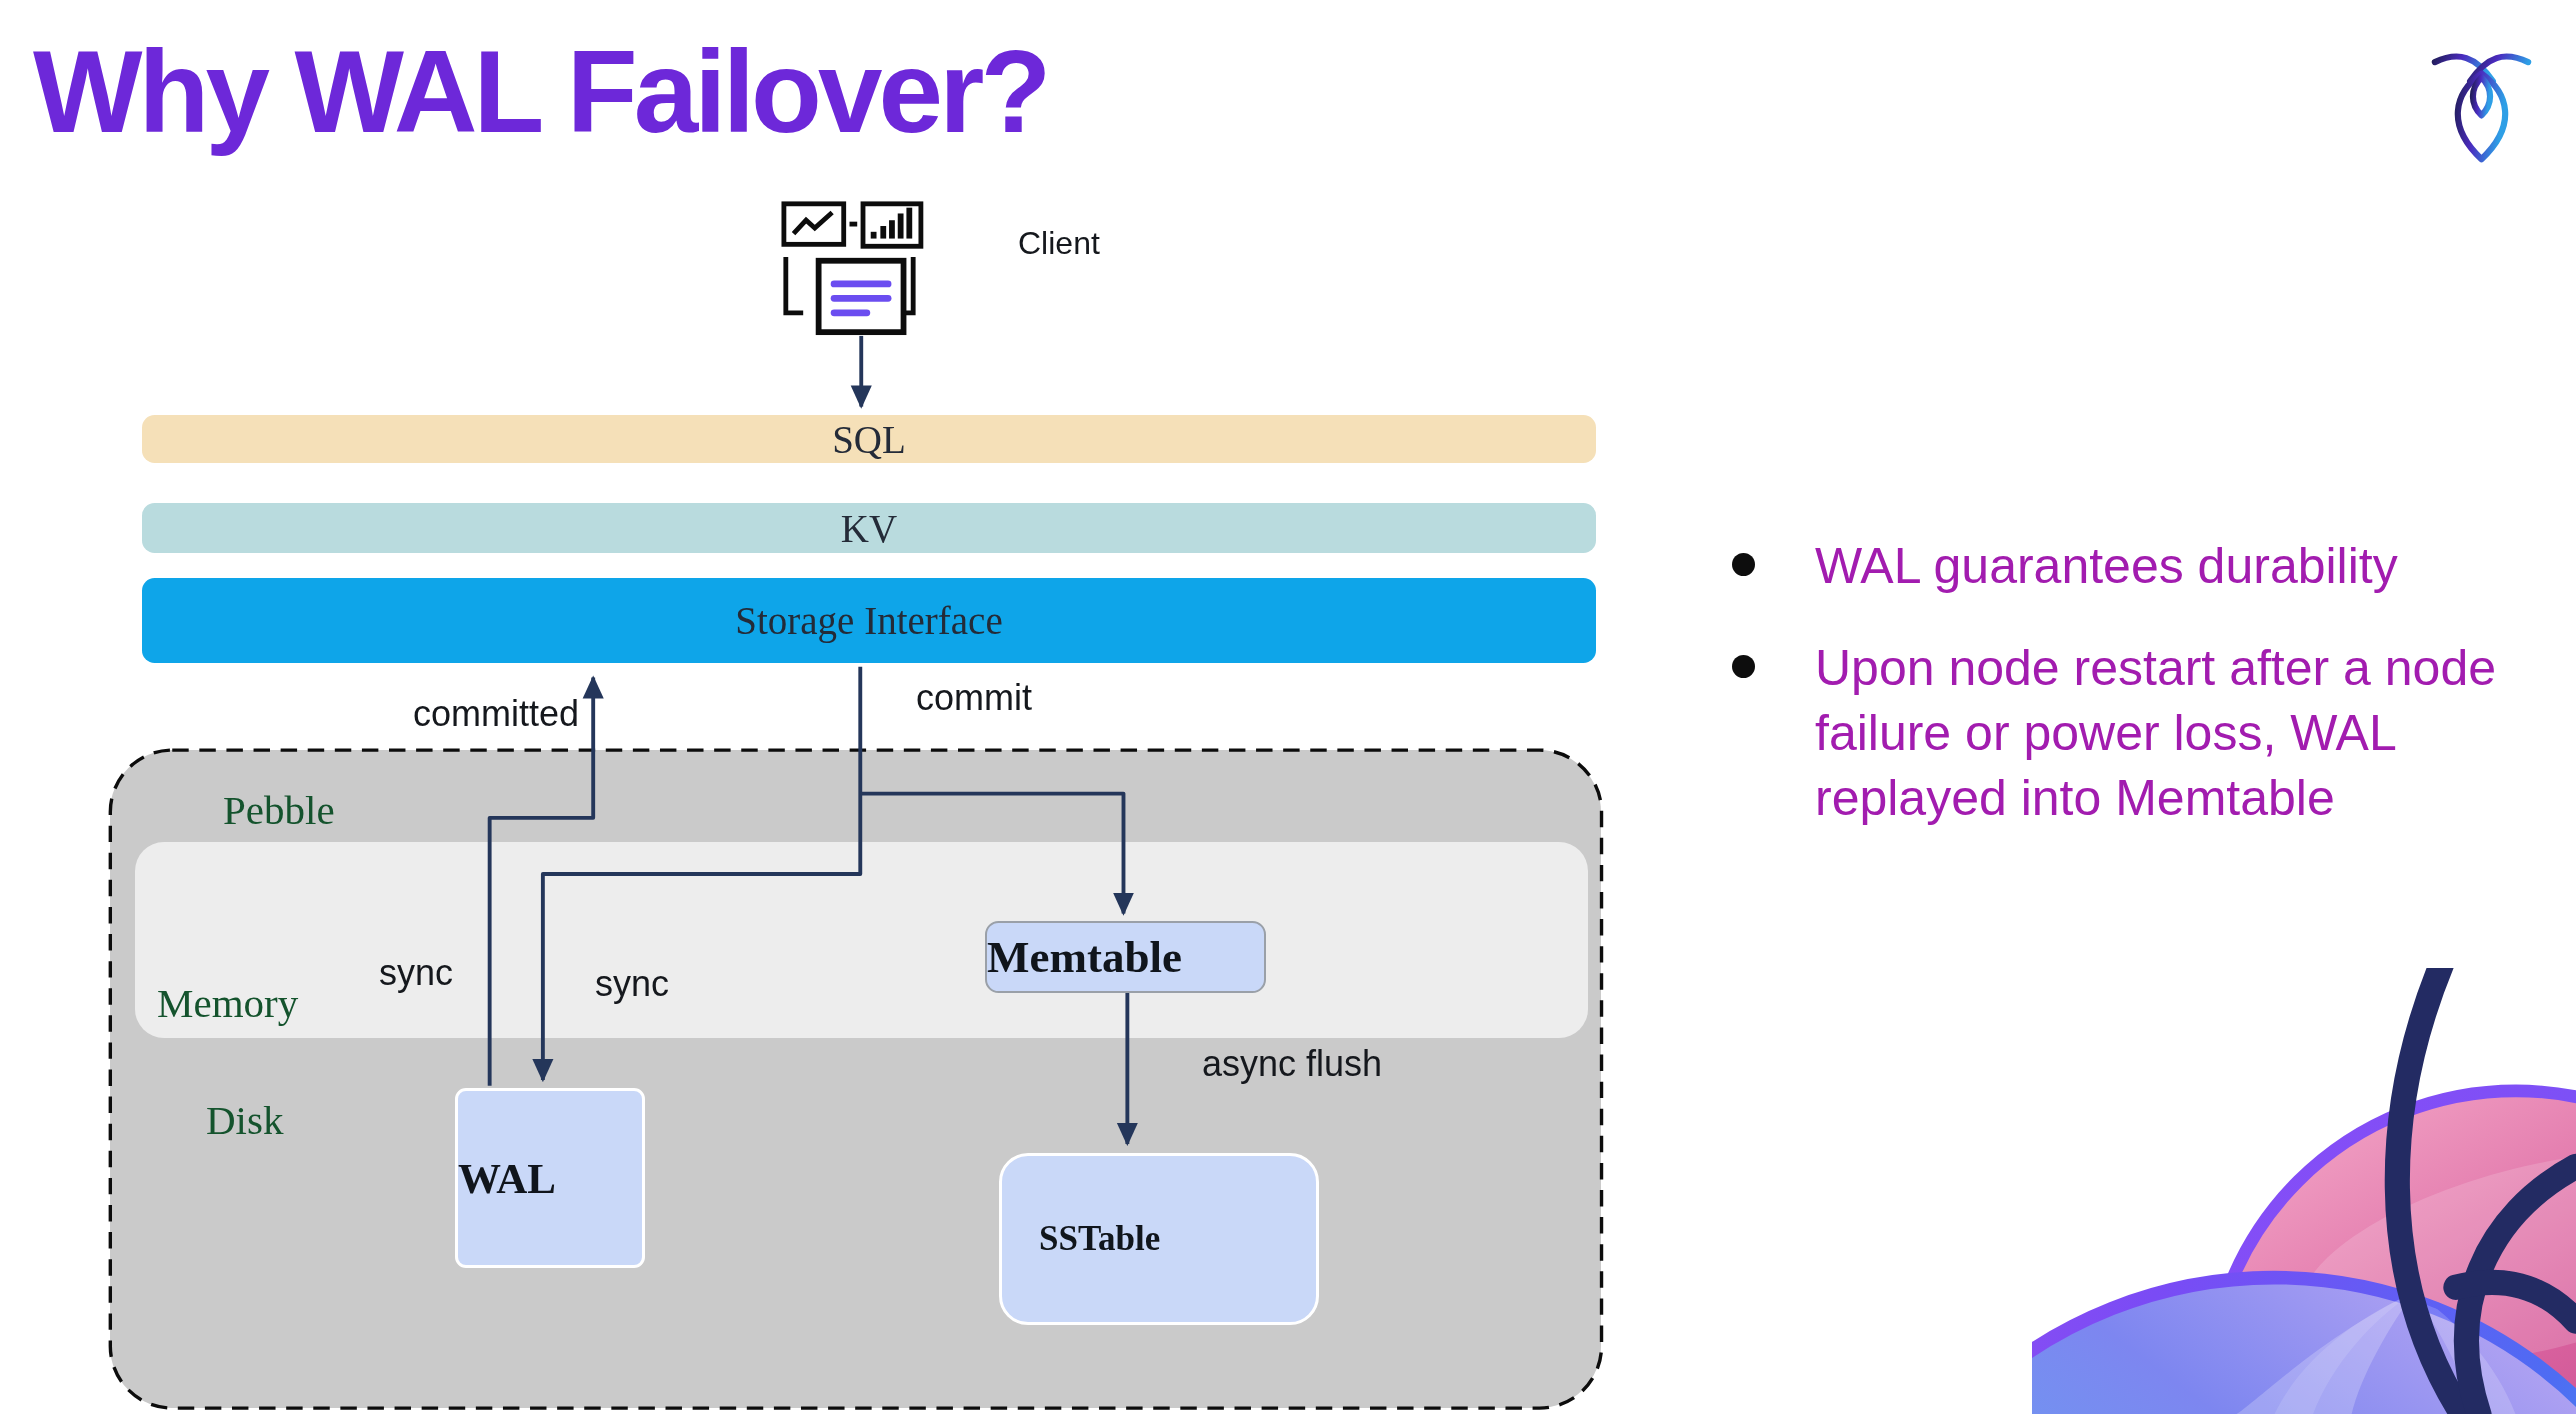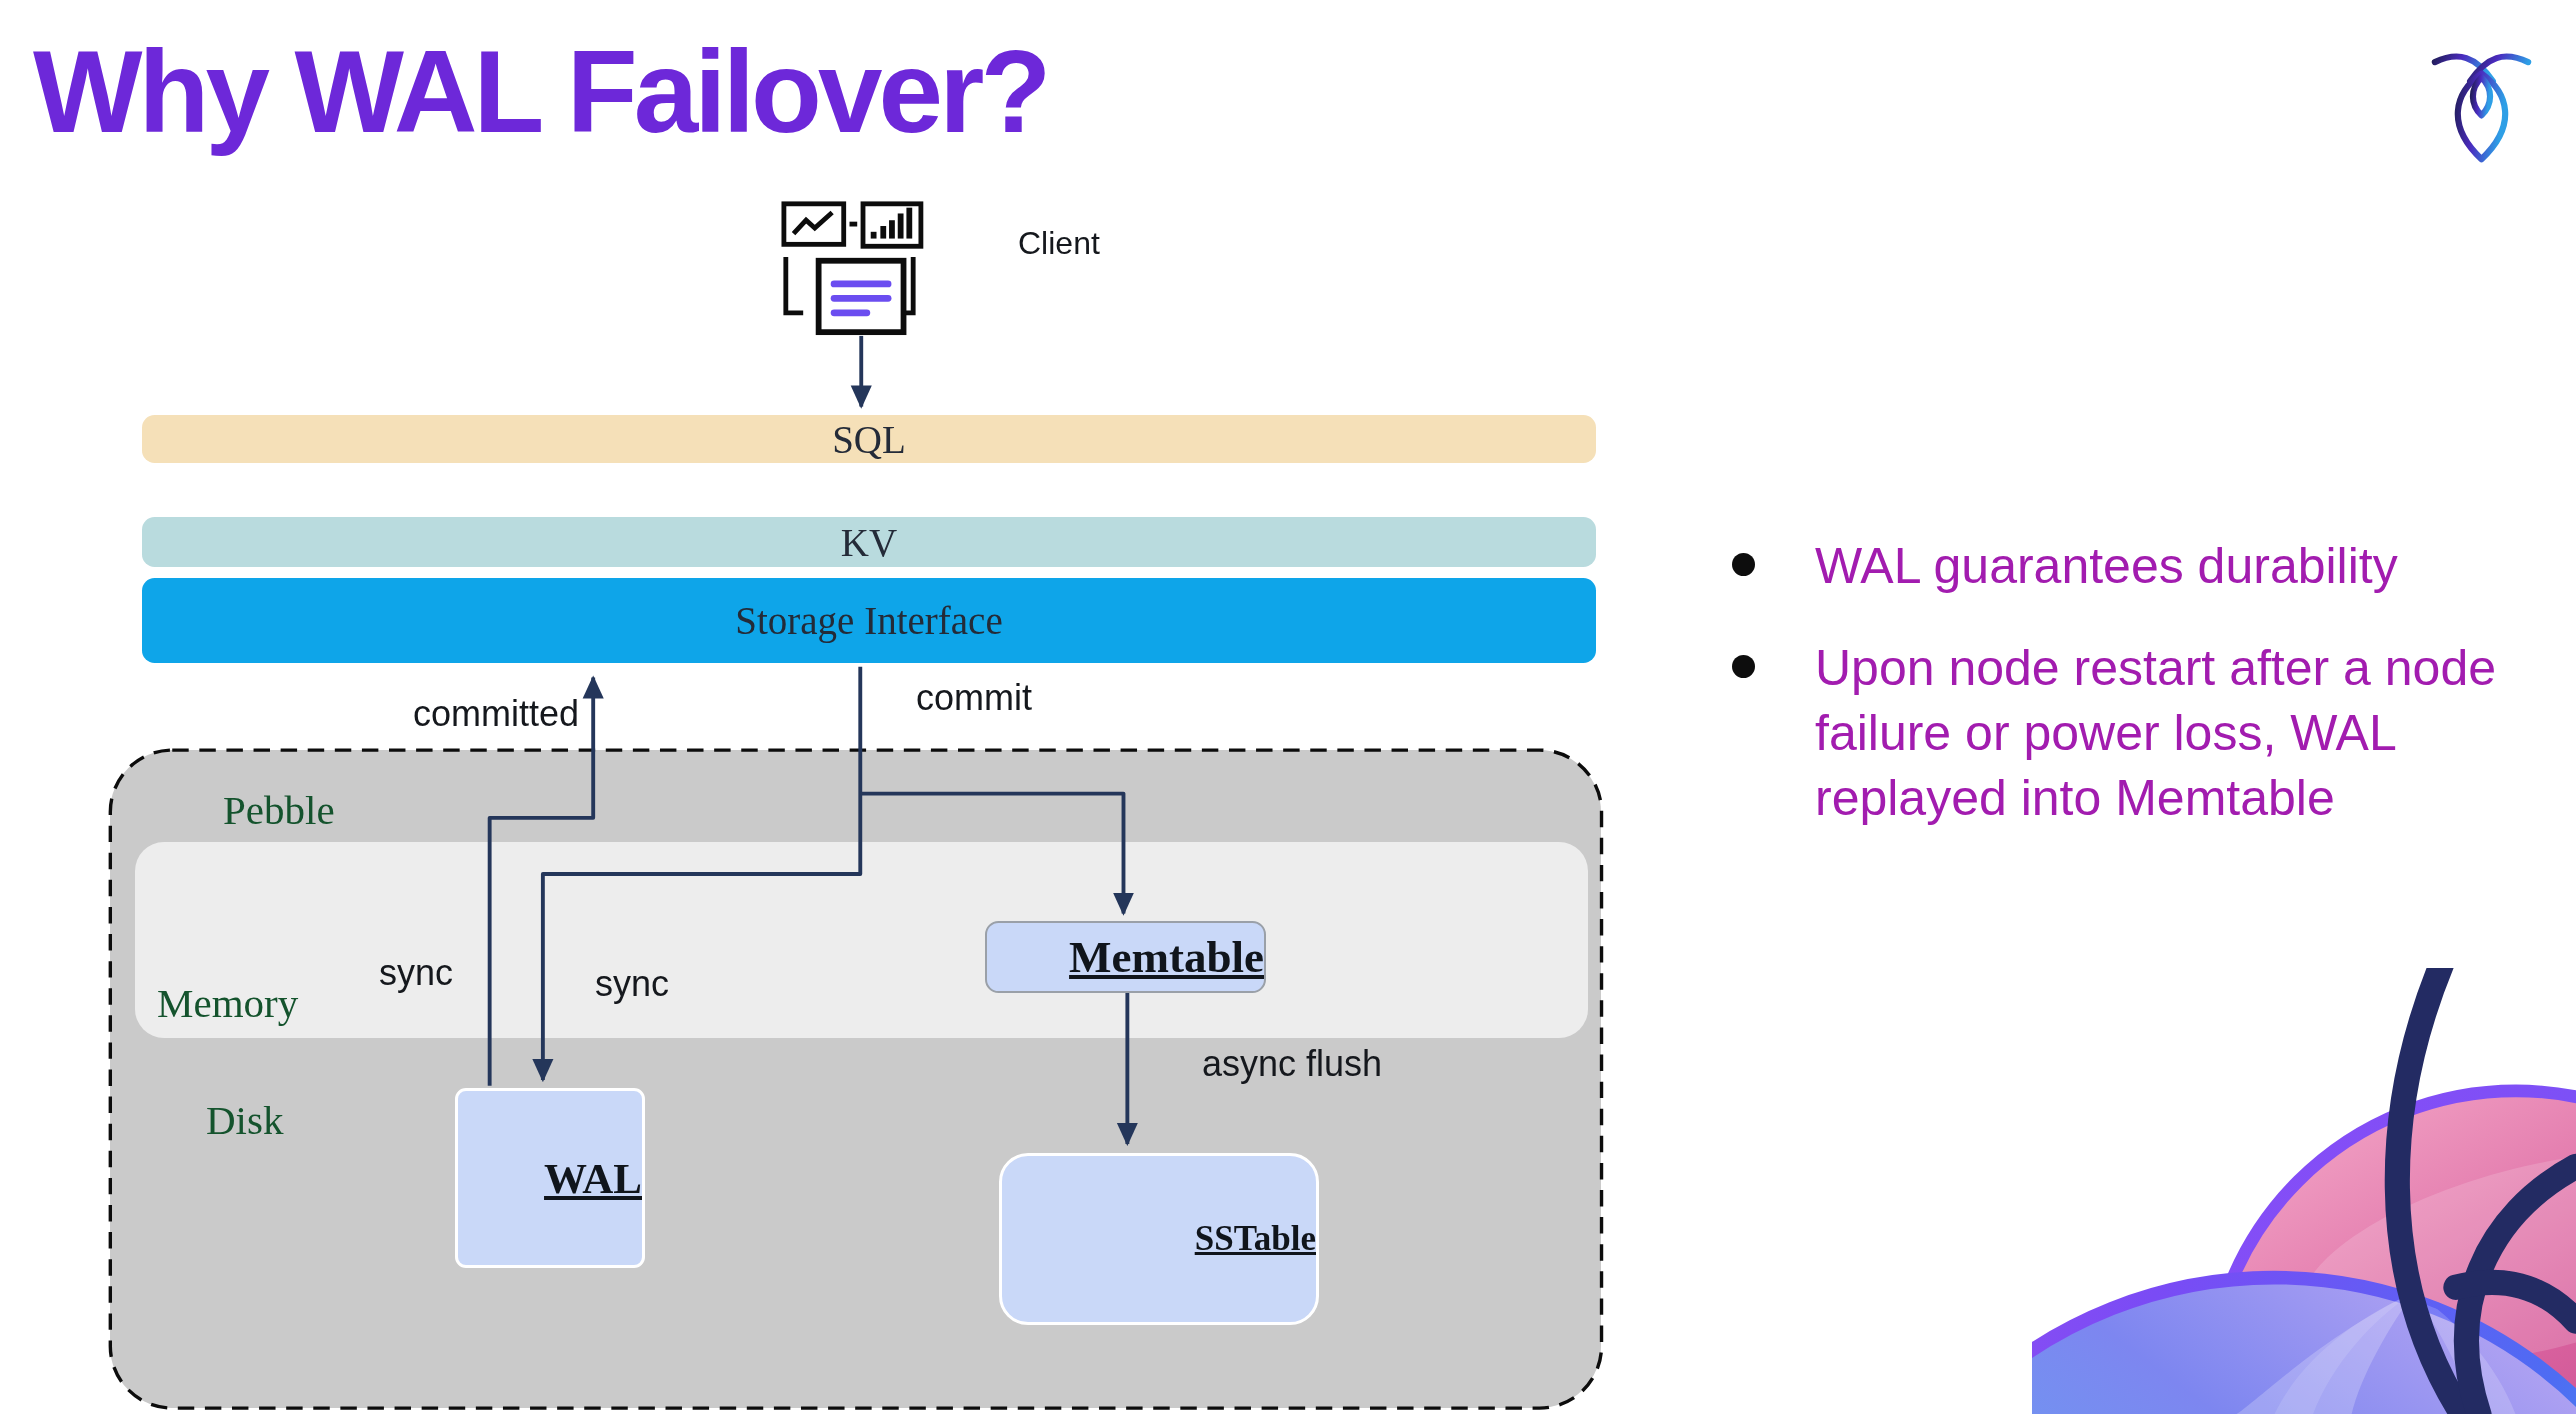--- a/index.html
+++ b/index.html
@@ -7,38 +7,38 @@
   .slide { position:relative; width:2576px; height:1415px; overflow:hidden; background:#ffffff; }
 
   .title { position:absolute; left:33px; top:25px; font-size:116px; font-weight:800;
            letter-spacing:-3.9px; color:#6d28d9; white-space:nowrap; }
 
   
   .bar { position:absolute; left:142px; width:1454px; border-radius:12.6px;
          display:flex; align-items:center; justify-content:center;
          font-family:"Liberation Serif", serif; font-size:39px; color:#242b38;text-align:center; }
   .bar-sql     { top:415px; height:48px; background:#F5E0B8; }
-  .bar-kv      { top:503px; height:50px; background:#B9DBDE;margin-top:14px; }
+  .bar-kv      { top:503px; height:50px; background:#B9DBDE; }
   .bar-storage { top:578px; height:85px; background:#0ea5e9; }
 
   
   .pebble-bg { position:absolute; left:110px; top:750px; width:1491px; height:658px;
                background:#CACACA; border-radius:62px; z-index:1; }
   .memory-band { position:absolute; left:135px; top:842px; width:1453px; height:196px;
                  background:#EDEDED; border-radius:29px; z-index:2; }
 
   .serif-label { position:absolute; font-family:"Liberation Serif", serif; font-size:41px;
                  color:#14532d; z-index:3; white-space:nowrap; }
   .lbl-pebble { left:223px; top:786px; }
   .lbl-memory { left:157px; top:979px; }
   .lbl-disk   { left:206px; top:1096px; }
 
   
-  .dbox { position:absolute; background:#C9D8F8; display:flex; align-items:center; justify-content:flex-end;
-          font-family:"Liberation Serif", serif; font-weight:bold; color:#10151c; z-index:4;text-decoration:underline; }
+  .dbox { position:absolute; background:#C9D8F8; display:flex; align-items:center; justify-content:flex-start;
+          font-family:"Liberation Serif", serif; font-weight:bold; color:#10151c; z-index:4; }
   .box-wal      { left:455px;  top:1088px; width:184px; height:174px; border:3.9px solid #ffffff; border-radius:11px; font-size:43px; }
   .box-memtable { left:985px; top:921px;  width:277px; height:68px;  border:2.9px solid #9aa0a8; border-radius:13.5px; font-size:45px; }
   .box-sstable  { left:999px; top:1153px; width:277px; height:166px; border:3.9px solid #ffffff; border-radius:29px; font-size:35px;padding-left:37px; }
 
   
   .edge-label { position:absolute; font-size:36px; color:#15181d; z-index:5; white-space:nowrap; }
   .lbl-committed { left:395px;  top:693px; width:184px; text-align:right; }
   .lbl-commit    { left:916px;  top:677px; }
   .lbl-sync1     { left:366px;  top:952px; width:87px; text-align:right; }
   .lbl-sync2     { left:595px;  top:963px; }

